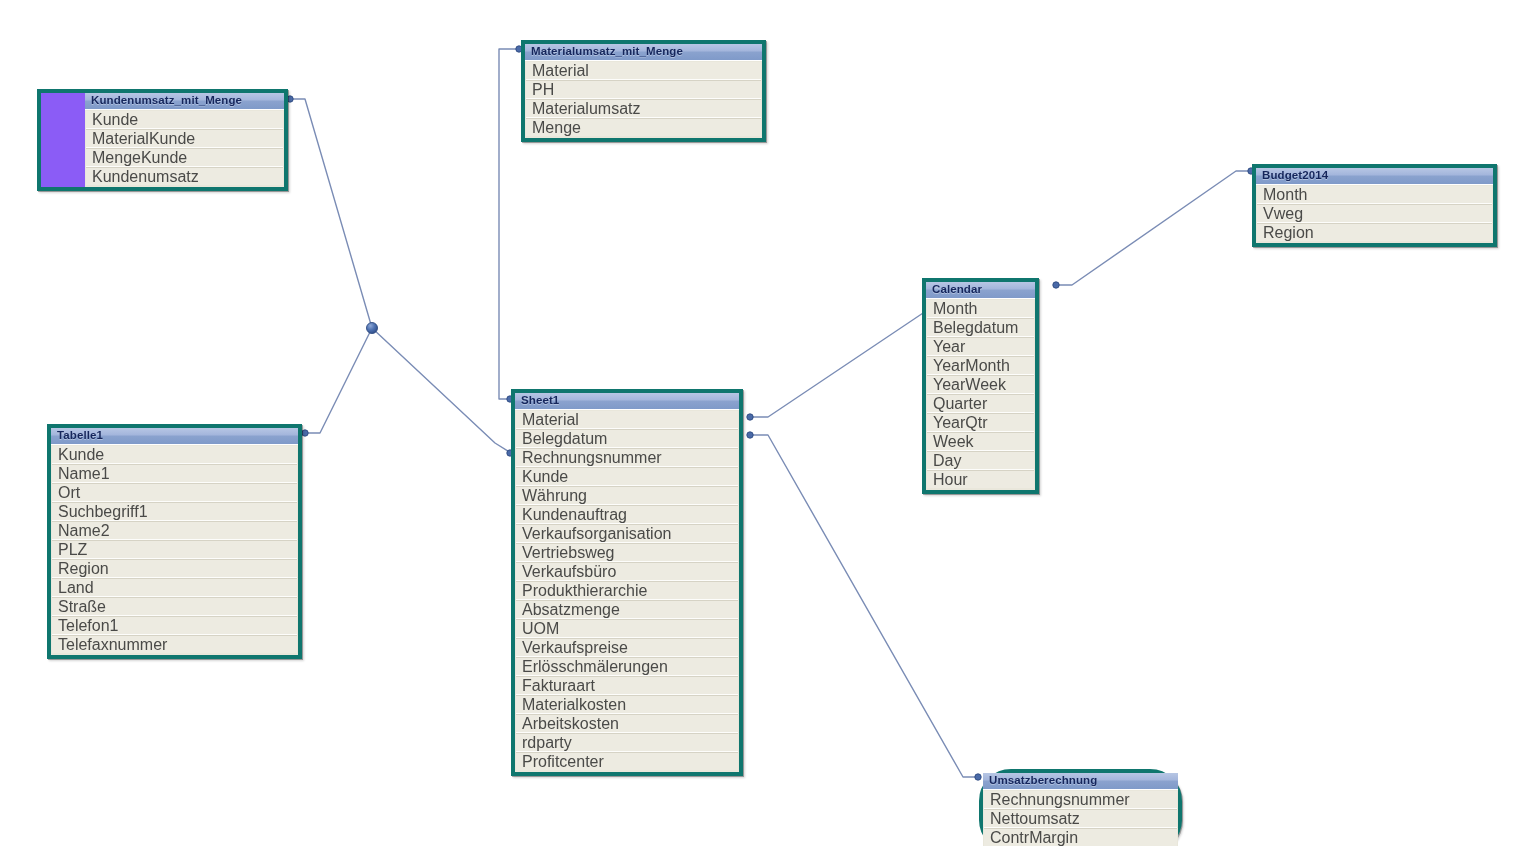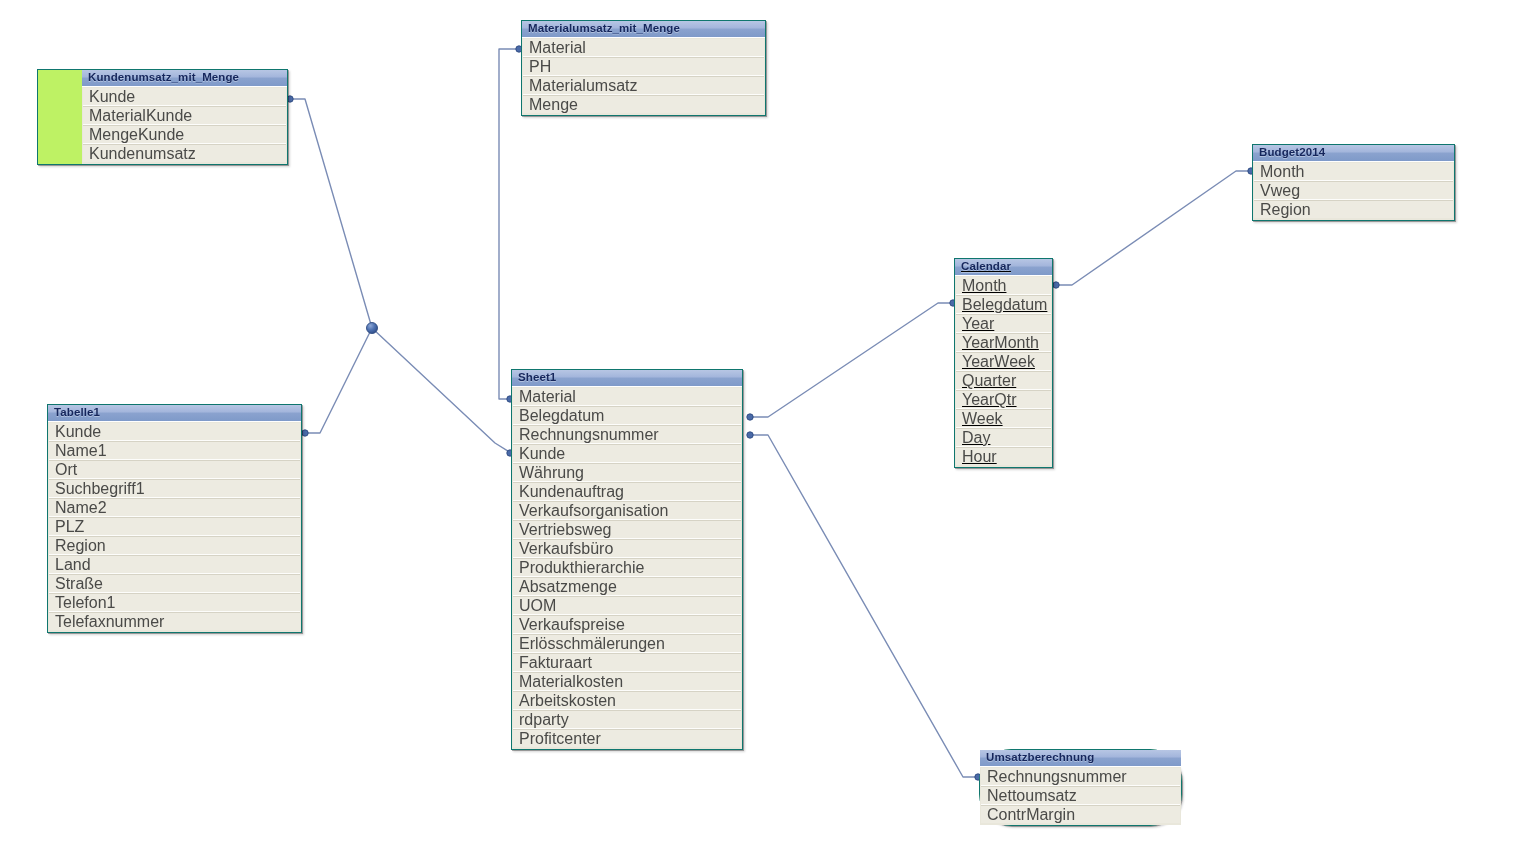--- a/index.html
+++ b/index.html
@@ -18,23 +18,24 @@
   #links{
     position:absolute;left:0;top:0;
     width:1535px;height:846px;
     pointer-events:none;
     z-index:1;
   }
   .tbl{
     position:absolute;
     z-index:2;
     box-sizing:border-box;
-    border:1px solid #0f766e;
-    background:#bef264;
+    border:4px solid #0f766e;
+    background:#8b5cf6;
     box-shadow:1px 1px 0 rgba(0,0,0,.30), 2px 2px 2px rgba(0,0,0,.16);
+    margin-top:20px;
   }
   .tbl-head{
     height:16px;
     line-height:15px;
     padding:0 0 0 6px;
     font-size:11.5px;
     font-weight:bold;
     color:#15265c;
     letter-spacing:.1px;
     white-space:nowrap;
@@ -163,36 +164,36 @@
           <div class="fld">UOM</div>
           <div class="fld">Verkaufspreise</div>
           <div class="fld">Erlösschmälerungen</div>
           <div class="fld">Fakturaart</div>
           <div class="fld">Materialkosten</div>
           <div class="fld">Arbeitskosten</div>
           <div class="fld">rdparty</div>
           <div class="fld">Profitcenter</div>
         </div>
       </div>
-      <div class="tbl" style="left: 954px; top: 258px; width: 99px; text-decoration: underline;">
+      <div class="tbl" style="left: 922px; top: 258px; width: 117px;">
         <div class="tbl-head">Calendar</div>
         <div class="tbl-body">
           <div class="fld">Month</div>
           <div class="fld">Belegdatum</div>
           <div class="fld">Year</div>
           <div class="fld">YearMonth</div>
           <div class="fld">YearWeek</div>
           <div class="fld">Quarter</div>
           <div class="fld">YearQtr</div>
           <div class="fld">Week</div>
           <div class="fld">Day</div>
           <div class="fld">Hour</div>
         </div>
       </div>
-      <div class="tbl" style="left: 1252px; top: 144px; width: 203px;">
+      <div class="tbl" style="left: 1252px; top: 144px; width: 245px;">
         <div class="tbl-head">Budget2014</div>
         <div class="tbl-body">
           <div class="fld">Month</div>
           <div class="fld">Vweg</div>
           <div class="fld">Region</div>
         </div>
       </div>
       <div class="tbl" style="left: 979px; top: 749px; width: 203px; border-radius: 32px;">
         <div class="tbl-head">Umsatzberechnung</div>
         <div class="tbl-body">

